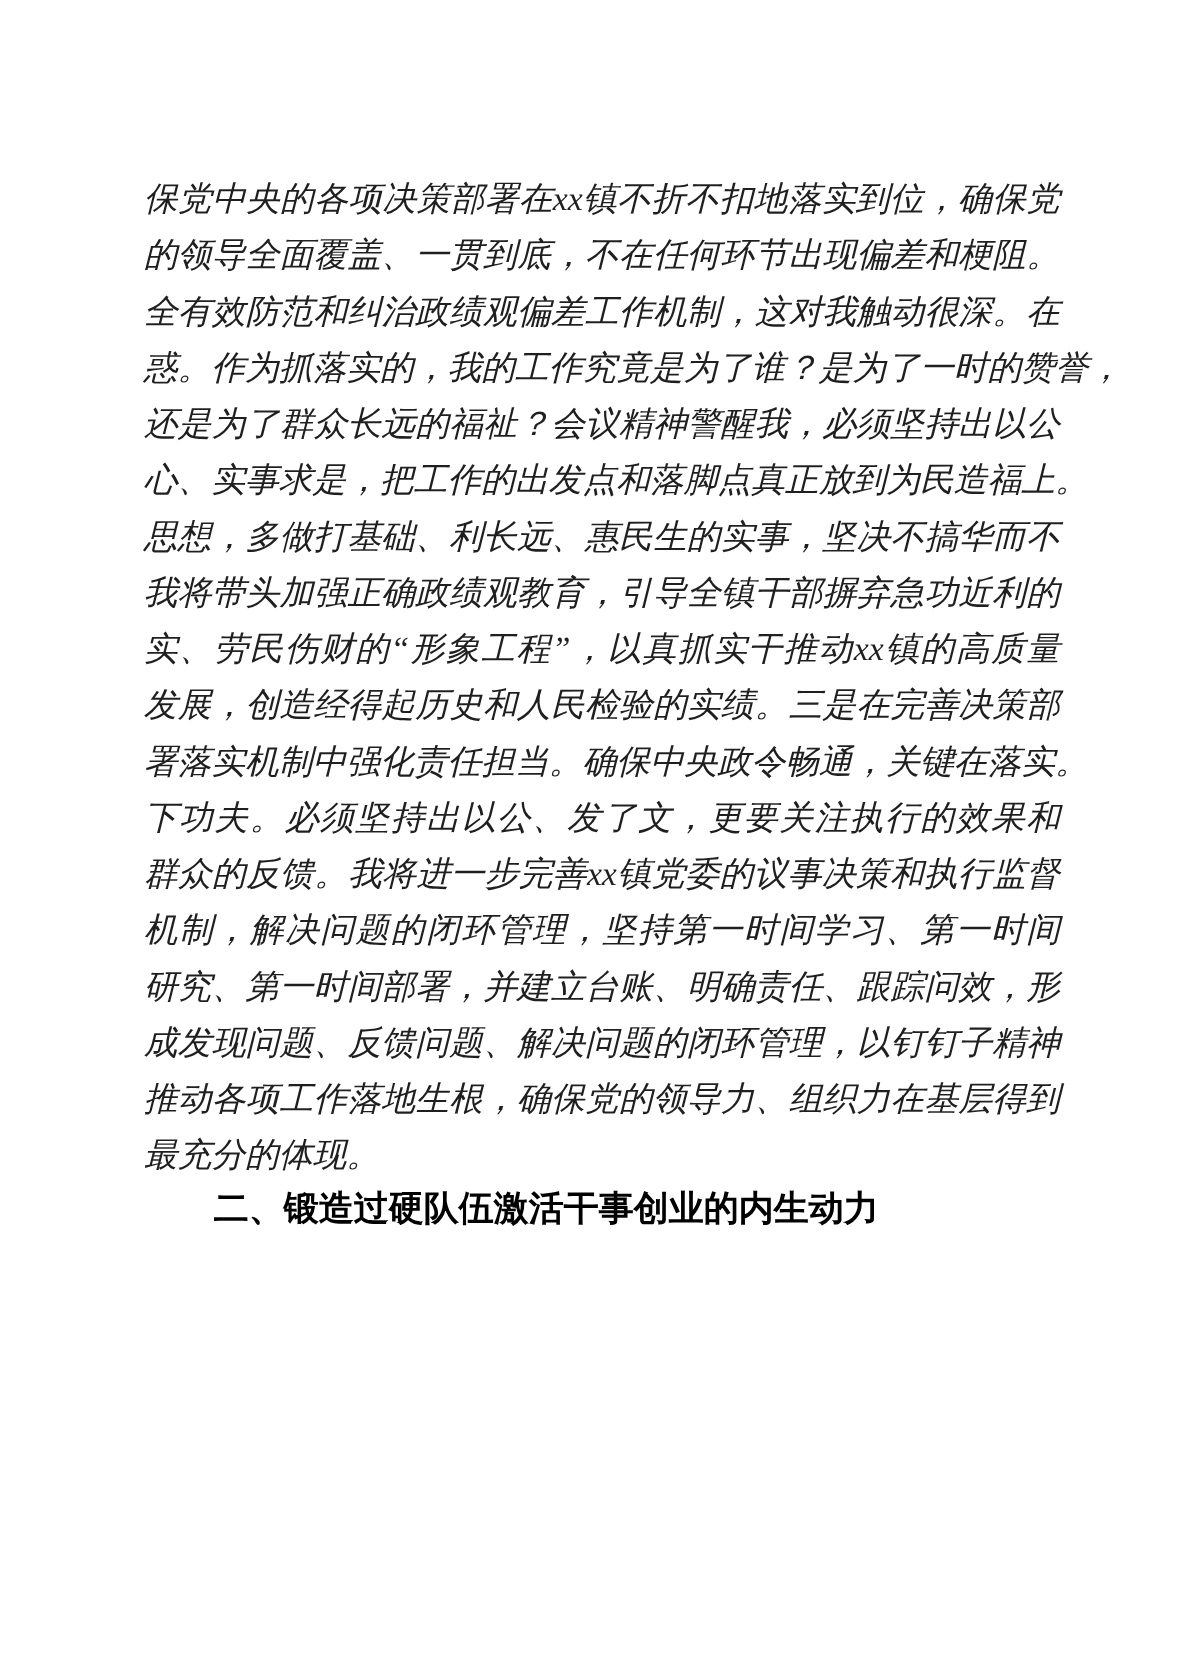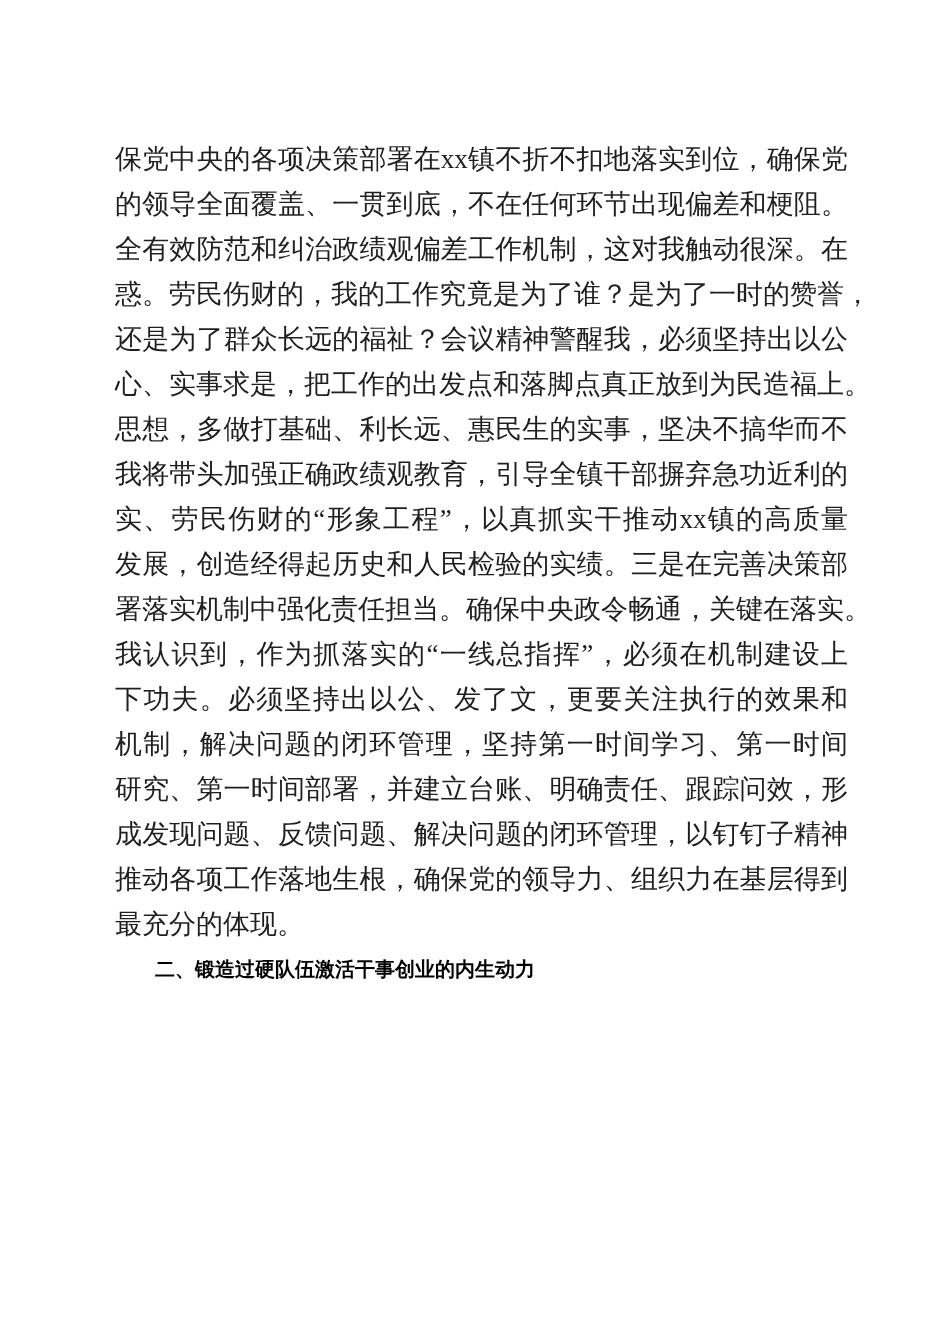--- a/index.html
+++ b/index.html
@@ -11,62 +11,63 @@
     position: relative;
     width: 950px;
     height: 1344px;
     background: #ffffff;
     box-sizing: border-box;
     padding: 137px 102px 0 115px;
     overflow: hidden;
   }
   .body-text {
     width: 100%;
+    font-style: italic;
   }
   .line {
     font-family: "Liberation Serif", "DejaVu Serif", serif;
     font-size: 27px;
     line-height: 45px;
     color: #1f1f1f;
     text-align: justify;
     text-align-last: justify;
     white-space: nowrap;
   }
   .line.last {
     text-align: center;
     text-align-last: left;
   }
   .heading {
-    font-family: Liberation Serif, serif;
-    font-size: 20px;
+    font-family: Liberation Mono, monospace;
+    font-size: 28px;
     font-weight: 700;
     line-height: 45px;
     color: #000000;
     margin: 0;
     text-indent: 2em;
   }
 </style>
 </head>
 <body>
 
 <div class="page">
   <div class="body-text">
     <div class="line">保党中央的各项决策部署在xx镇不折不扣地落实到位，确保党</div>
     <div class="line">的领导全面覆盖、一贯到底，不在任何环节出现偏差和梗阻。</div>
     <div class="line">全有效防范和纠治政绩观偏差工作机制，这对我触动很深。在</div>
-    <div class="line">惑。劳民伤财的，我的工作究竟是为了谁？是为了一时的赞誉，</div>
+    <div class="line">惑。作为抓落实的，我的工作究竟是为了谁？是为了一时的赞誉，</div>
     <div class="line">还是为了群众长远的福祉？会议精神警醒我，必须坚持出以公</div>
     <div class="line">心、实事求是，把工作的出发点和落脚点真正放到为民造福上。</div>
     <div class="line">思想，多做打基础、利长远、惠民生的实事，坚决不搞华而不</div>
     <div class="line">我将带头加强正确政绩观教育，引导全镇干部摒弃急功近利的</div>
     <div class="line">实、劳民伤财的“形象工程”，以真抓实干推动xx镇的高质量</div>
     <div class="line">发展，创造经得起历史和人民检验的实绩。三是在完善决策部</div>
     <div class="line">署落实机制中强化责任担当。确保中央政令畅通，关键在落实。</div>
-    <div class="line">我认识到，作为抓落实的“一线总指挥”，必须在机制建设上</div>
     <div class="line">下功夫。必须坚持出以公、发了文，更要关注执行的效果和</div>
+    <div class="line">群众的反馈。我将进一步完善xx镇党委的议事决策和执行监督</div>
     <div class="line">机制，解决问题的闭环管理，坚持第一时间学习、第一时间</div>
     <div class="line">研究、第一时间部署，并建立台账、明确责任、跟踪问效，形</div>
     <div class="line">成发现问题、反馈问题、解决问题的闭环管理，以钉钉子精神</div>
     <div class="line">推动各项工作落地生根，确保党的领导力、组织力在基层得到</div>
     <div class="line last">最充分的体现。</div>
   </div>
   <h2 class="heading">二、锻造过硬队伍激活干事创业的内生动力</h2>
 </div>
 
 </body></html>

